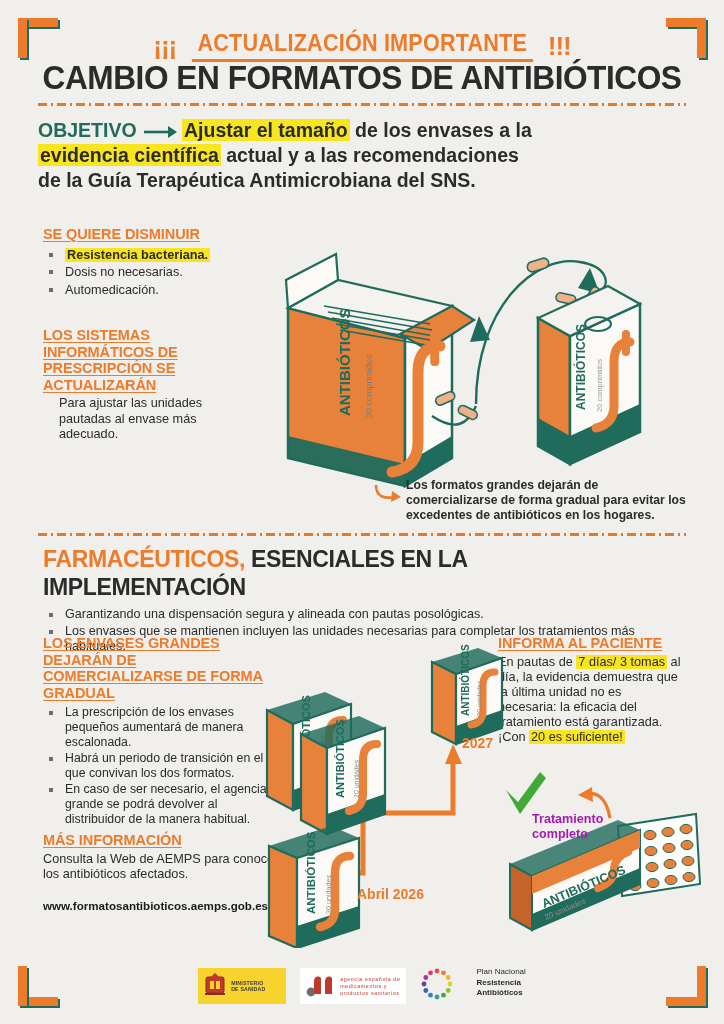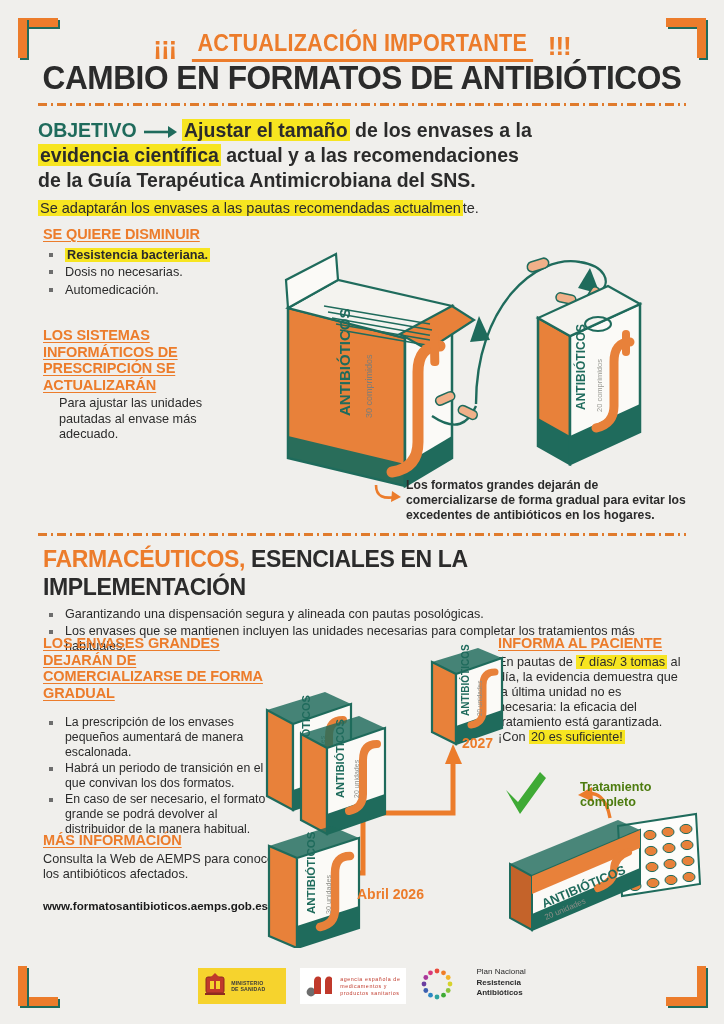--- a/index.html
+++ b/index.html
@@ -94,41 +94,41 @@
 
   
   .pharma{position:absolute;left:43px;top:545px;width:640px;}
   .pharma h2{margin:0;font-size:24.5px;letter-spacing:-0.4px;transform:scaleX(0.94);transform-origin:left;}
   .pharma h2 .orange{color:#ec7c2b;}
   .pharma h2 .dark{color:#2b2b2b;}
   .pharma .blist{margin-top:6px;font-size:12.6px;line-height:15.5px;}
 
   
   .sec-grandes{position:absolute;left:43px;top:635px;width:225px;}
-  .sec-grandes .blist{margin-top:14px;font-size:12.3px;line-height:15px;}
+  .sec-grandes .blist{margin-top:4px;font-size:12.3px;line-height:15px;}
   .sec-mas{position:absolute;left:43px;top:832px;width:240px;}
   .sec-mas p{margin:3px 0 0 0;font-size:12.7px;line-height:15.5px;}
   .url{margin-top:16px;font-size:11.6px;font-weight:bold;color:#1a1a1a;}
 
   
   .sec-informa{position:absolute;left:498px;top:635px;width:185px;}
   .sec-informa p{margin:3px 0 0 0;font-size:12.7px;line-height:15px;}
 
   
   .tl-label{position:absolute;color:#ec7c2b;font-weight:bold;font-size:14px;}
   .tl-2027{left:462px;top:735px;}
   .tl-2026{left:357px;top:886px;}
 
   .cap-formatos{
     position:absolute;left:406px;top:478px;width:285px;
     font-size:12.2px;line-height:14.8px;font-weight:bold;color:#2b2b2b;
   }
   .cap-trat{
-    position:absolute;left:532px;top:780px;
-    font-size:12.6px;line-height:15px;font-weight:bold;color:#4d7c0f;margin-left:48px;
+    position:absolute;left:532px;top:812px;
+    font-size:12.6px;line-height:15px;font-weight:bold;color:#a21caf;
   }
 
   
   .footer{position:absolute;left:0;right:0;bottom:14px;height:48px;
           display:flex;align-items:center;justify-content:center;gap:14px;}
   .logo-sanidad{display:flex;align-items:center;height:36px;}
   .logo-sanidad .flag{width:88px;height:36px;background:#f6d32d;display:flex;align-items:center;gap:4px;padding-left:5px;box-sizing:border-box;}
   .logo-sanidad .txt{font-size:5.2px;font-weight:bold;color:#3a3a3a;line-height:6.5px;letter-spacing:0.2px;}
   .logo-aemps{display:flex;align-items:center;gap:4px;height:36px;background:#ffffff;padding:0 6px;}
   .logo-aemps .atxt{font-size:5.3px;color:#c0392b;line-height:7px;letter-spacing:0.6px;}
@@ -176,23 +176,20 @@
         <svg width="34" height="14" viewBox="0 0 34 14">
             <path d="M0 7 H25" stroke="#1f6b5c" stroke-width="2.6" fill="none"></path>
             <path d="M24 1 L33 7 L24 13 Z" fill="#1f6b5c"></path>
           </svg>
       </span><span class="hl">Ajustar el tamaño</span><span> de los envases a la</span>
     </div>
     <div class="obj-line">
       <span class="hl">evidencia científica</span><span> actual y a las recomendaciones</span>
     </div>
     <div class="obj-line">de la Guía Terapéutica Antimicrobiana del SNS.</div>
-    <div class="obj-sub">
-      <span class="hl">Se adaptarán los envases a las pautas recomendadas actualmen</span><span>te.</span>
-    </div>
   </div>
 
   <div class="sec-quiere">
     <div class="head-or">SE QUIERE DISMINUIR</div>
     <ul class="blist">
       <li><span class="hl b-strong">Resistencia bacteriana.</span></li>
       <li>Dosis no necesarias.</li>
       <li>Automedicación.</li>
     </ul>
   </div>
@@ -275,21 +272,21 @@
       <li>Garantizando una dispensación segura y alineada con pautas posológicas.</li>
       <li>Los envases que se mantienen incluyen las unidades necesarias para completar los tratamientos más habituales.</li>
     </ul>
   </div>
 
   <div class="sec-grandes">
     <div class="head-or">LOS ENVASES GRANDES DEJARÁN DE COMERCIALIZARSE DE FORMA GRADUAL</div>
     <ul class="blist">
       <li>La prescripción de los envases pequeños aumentará de manera escalonada.</li>
       <li>Habrá un periodo de transición en el que convivan los dos formatos.</li>
-      <li>En caso de ser necesario, el formato grande se podrá devolver al distribuidor de la manera habitual.</li>
+      <li>En caso de ser necesario, el agencia grande se podrá devolver al distribuidor de la manera habitual.</li>
     </ul>
   </div>
 
   <div class="sec-mas">
     <div class="head-or">MÁS INFORMACIÓN</div>
     <p>Consulta la Web de AEMPS para conocer los antibióticos afectados.</p>
     <div class="url">www.formatosantibioticos.aemps.gob.es</div>
   </div>
 
   <div class="sec-informa">

